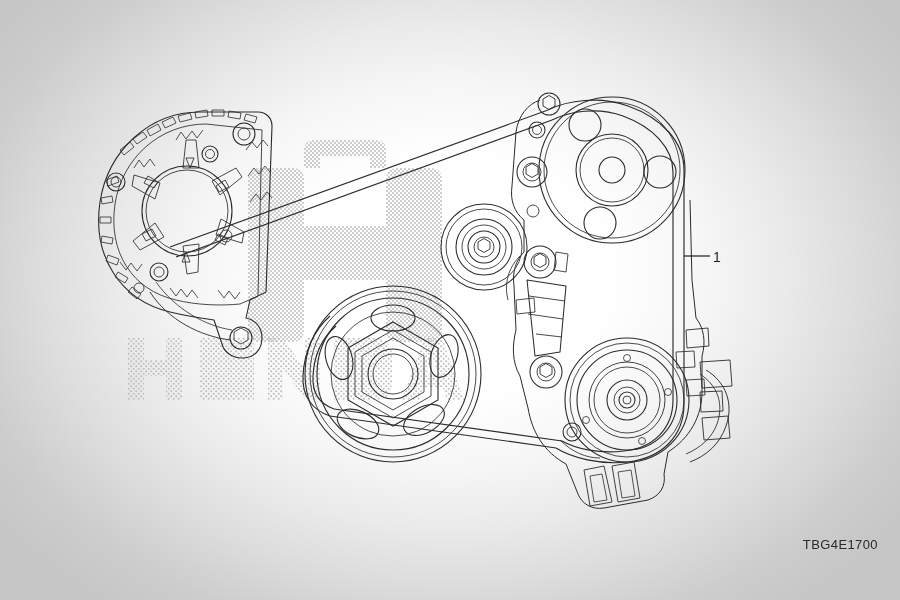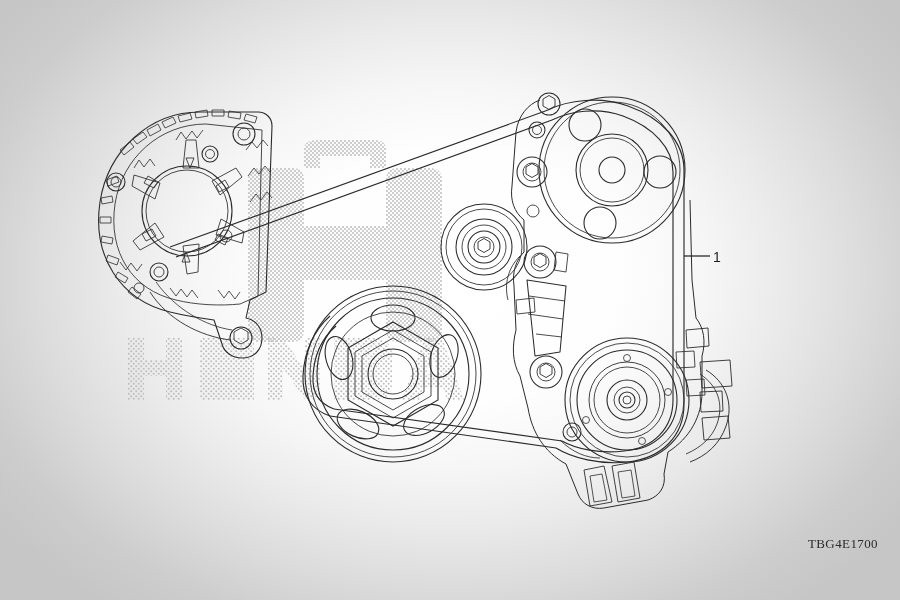--- a/index.html
+++ b/index.html
@@ -35,21 +35,21 @@
     width: 900px;
     height: 600px;
   }
   #part-number {
     position: absolute;
     right: 22px;
     bottom: 48px;
     font-size: 13px;
     letter-spacing: 0.4px;
     color: #2a2a2a;
-    font-family: Liberation Serif, serif;
+    font-family: Liberation Sans, sans-serif;
     white-space: nowrap;
     margin-left: 12px;
   }
   #callout-1-label {
     position: absolute;
     left: 713px;
     top: 249px;
     font-size: 14px;
     color: #1d1d1d;
     font-family: "Liberation Sans", sans-serif;

